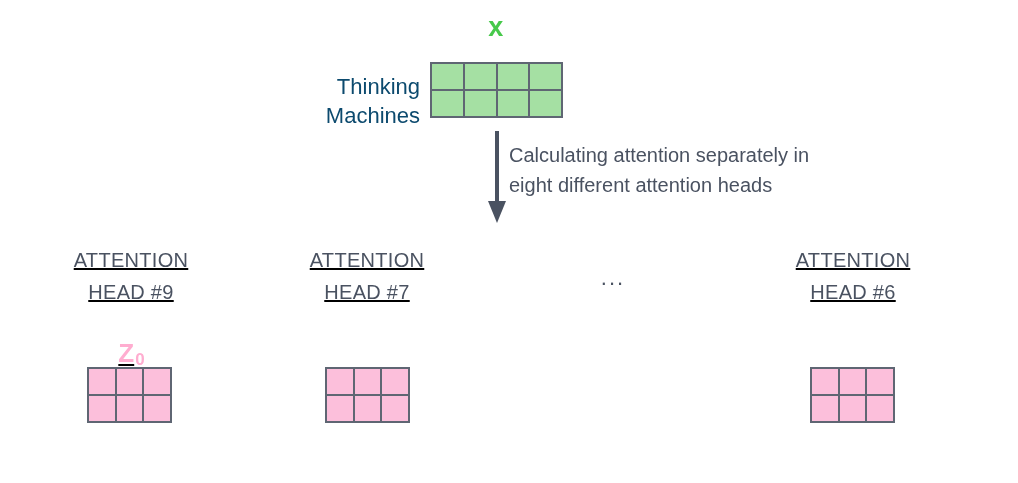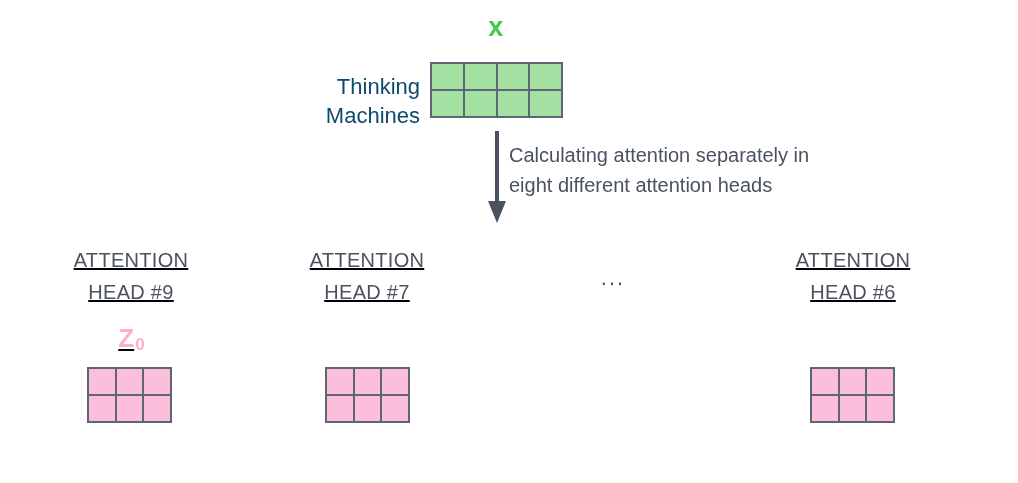--- a/index.html
+++ b/index.html
@@ -91,21 +91,21 @@
     text-align: center;
     text-decoration: underline;
   }
   .head .head-title {
     font-size: 20px;
     line-height: 32px;
     color: #4a5261;
     letter-spacing: 0.3px;
   }
   .head .z-label {
-    margin-top: 17px;
+    margin-top: 32px;
     font-size: 26px;
     font-weight: bold;
     color: #ffadd0;
     line-height: 26px;
     text-align: center;
   }
   .head .z-label sub {
     font-size: 17px;
     vertical-align: baseline;
     position: relative;

